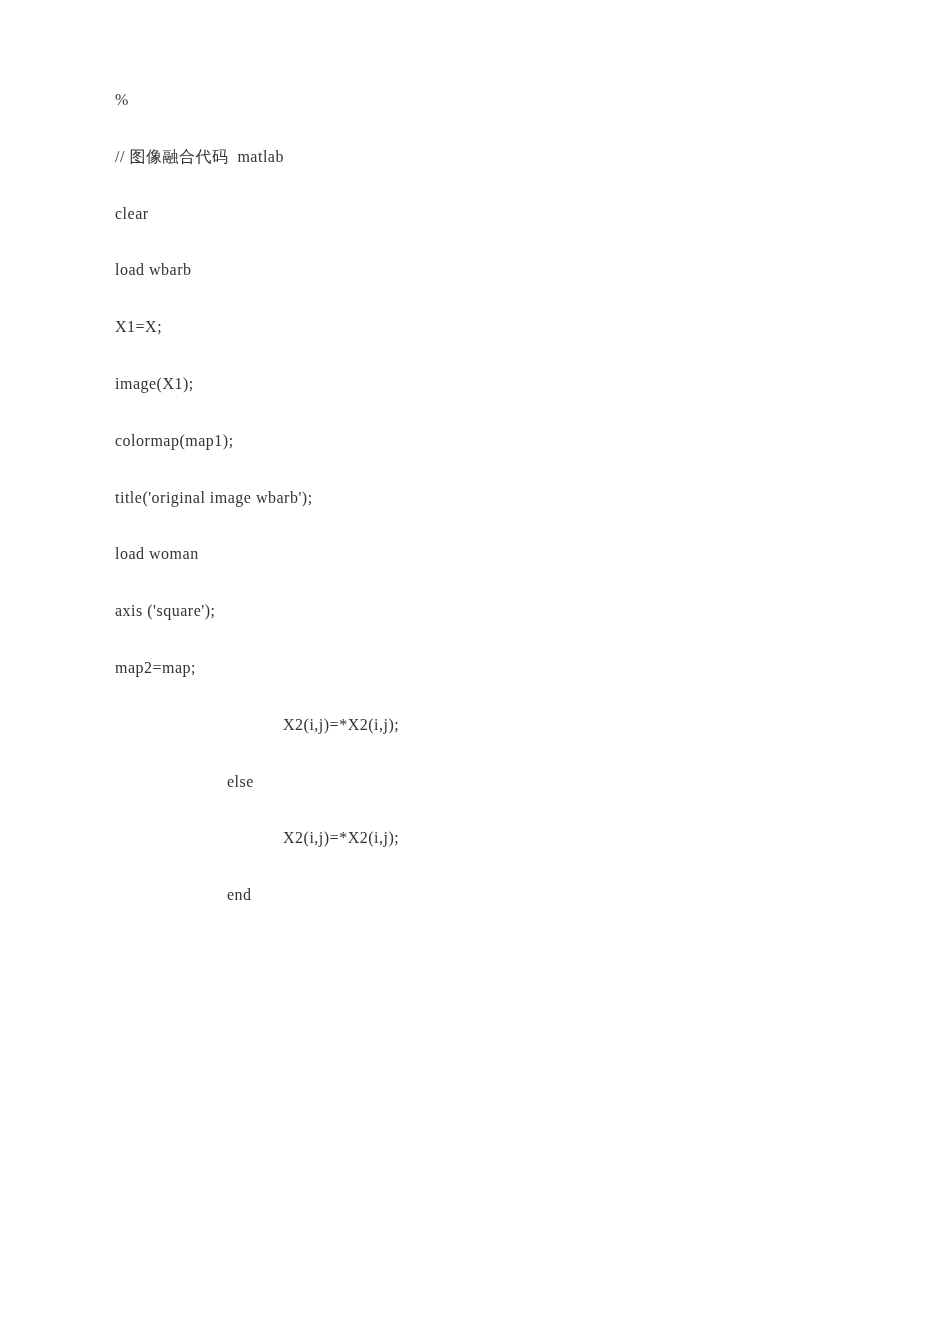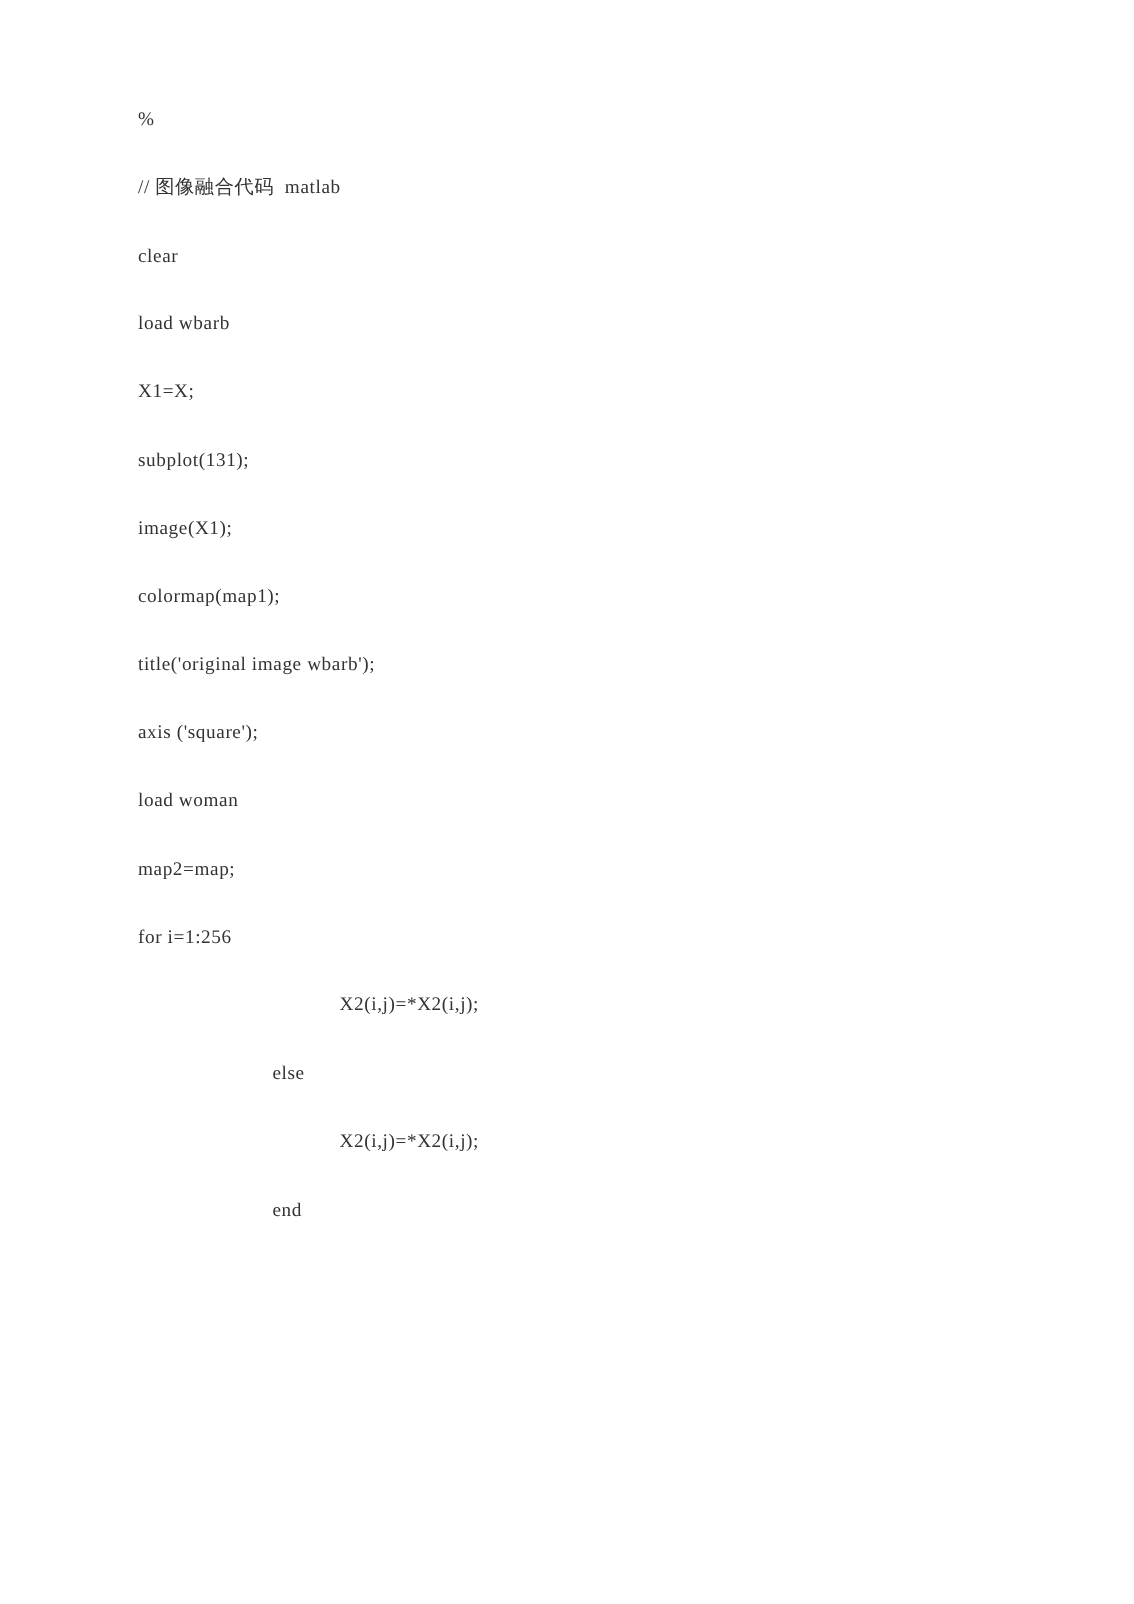--- a/index.html
+++ b/index.html
@@ -27,25 +27,23 @@
   </style>
 </head>
 <body>
 
 <div class="page">
   <div class="code-line">%</div>
   <div class="code-line">// 图像融合代码  matlab</div>
   <div class="code-line">clear</div>
   <div class="code-line">load wbarb</div>
   <div class="code-line">X1=X;</div>
-  <div class="code-line">subplot(131);</div>
   <div class="code-line">image(X1);</div>
   <div class="code-line">colormap(map1);</div>
   <div class="code-line">title('original image wbarb');</div>
+  <div class="code-line">load woman</div>
   <div class="code-line">axis ('square');</div>
-  <div class="code-line">load woman</div>
   <div class="code-line">map2=map;</div>
-  <div class="code-line">for i=1:256</div>
   <div class="code-line indent-3">X2(i,j)=*X2(i,j);</div>
   <div class="code-line indent-2">else</div>
   <div class="code-line indent-3">X2(i,j)=*X2(i,j);</div>
   <div class="code-line indent-2">end</div>
 </div>
 
 </body></html>

